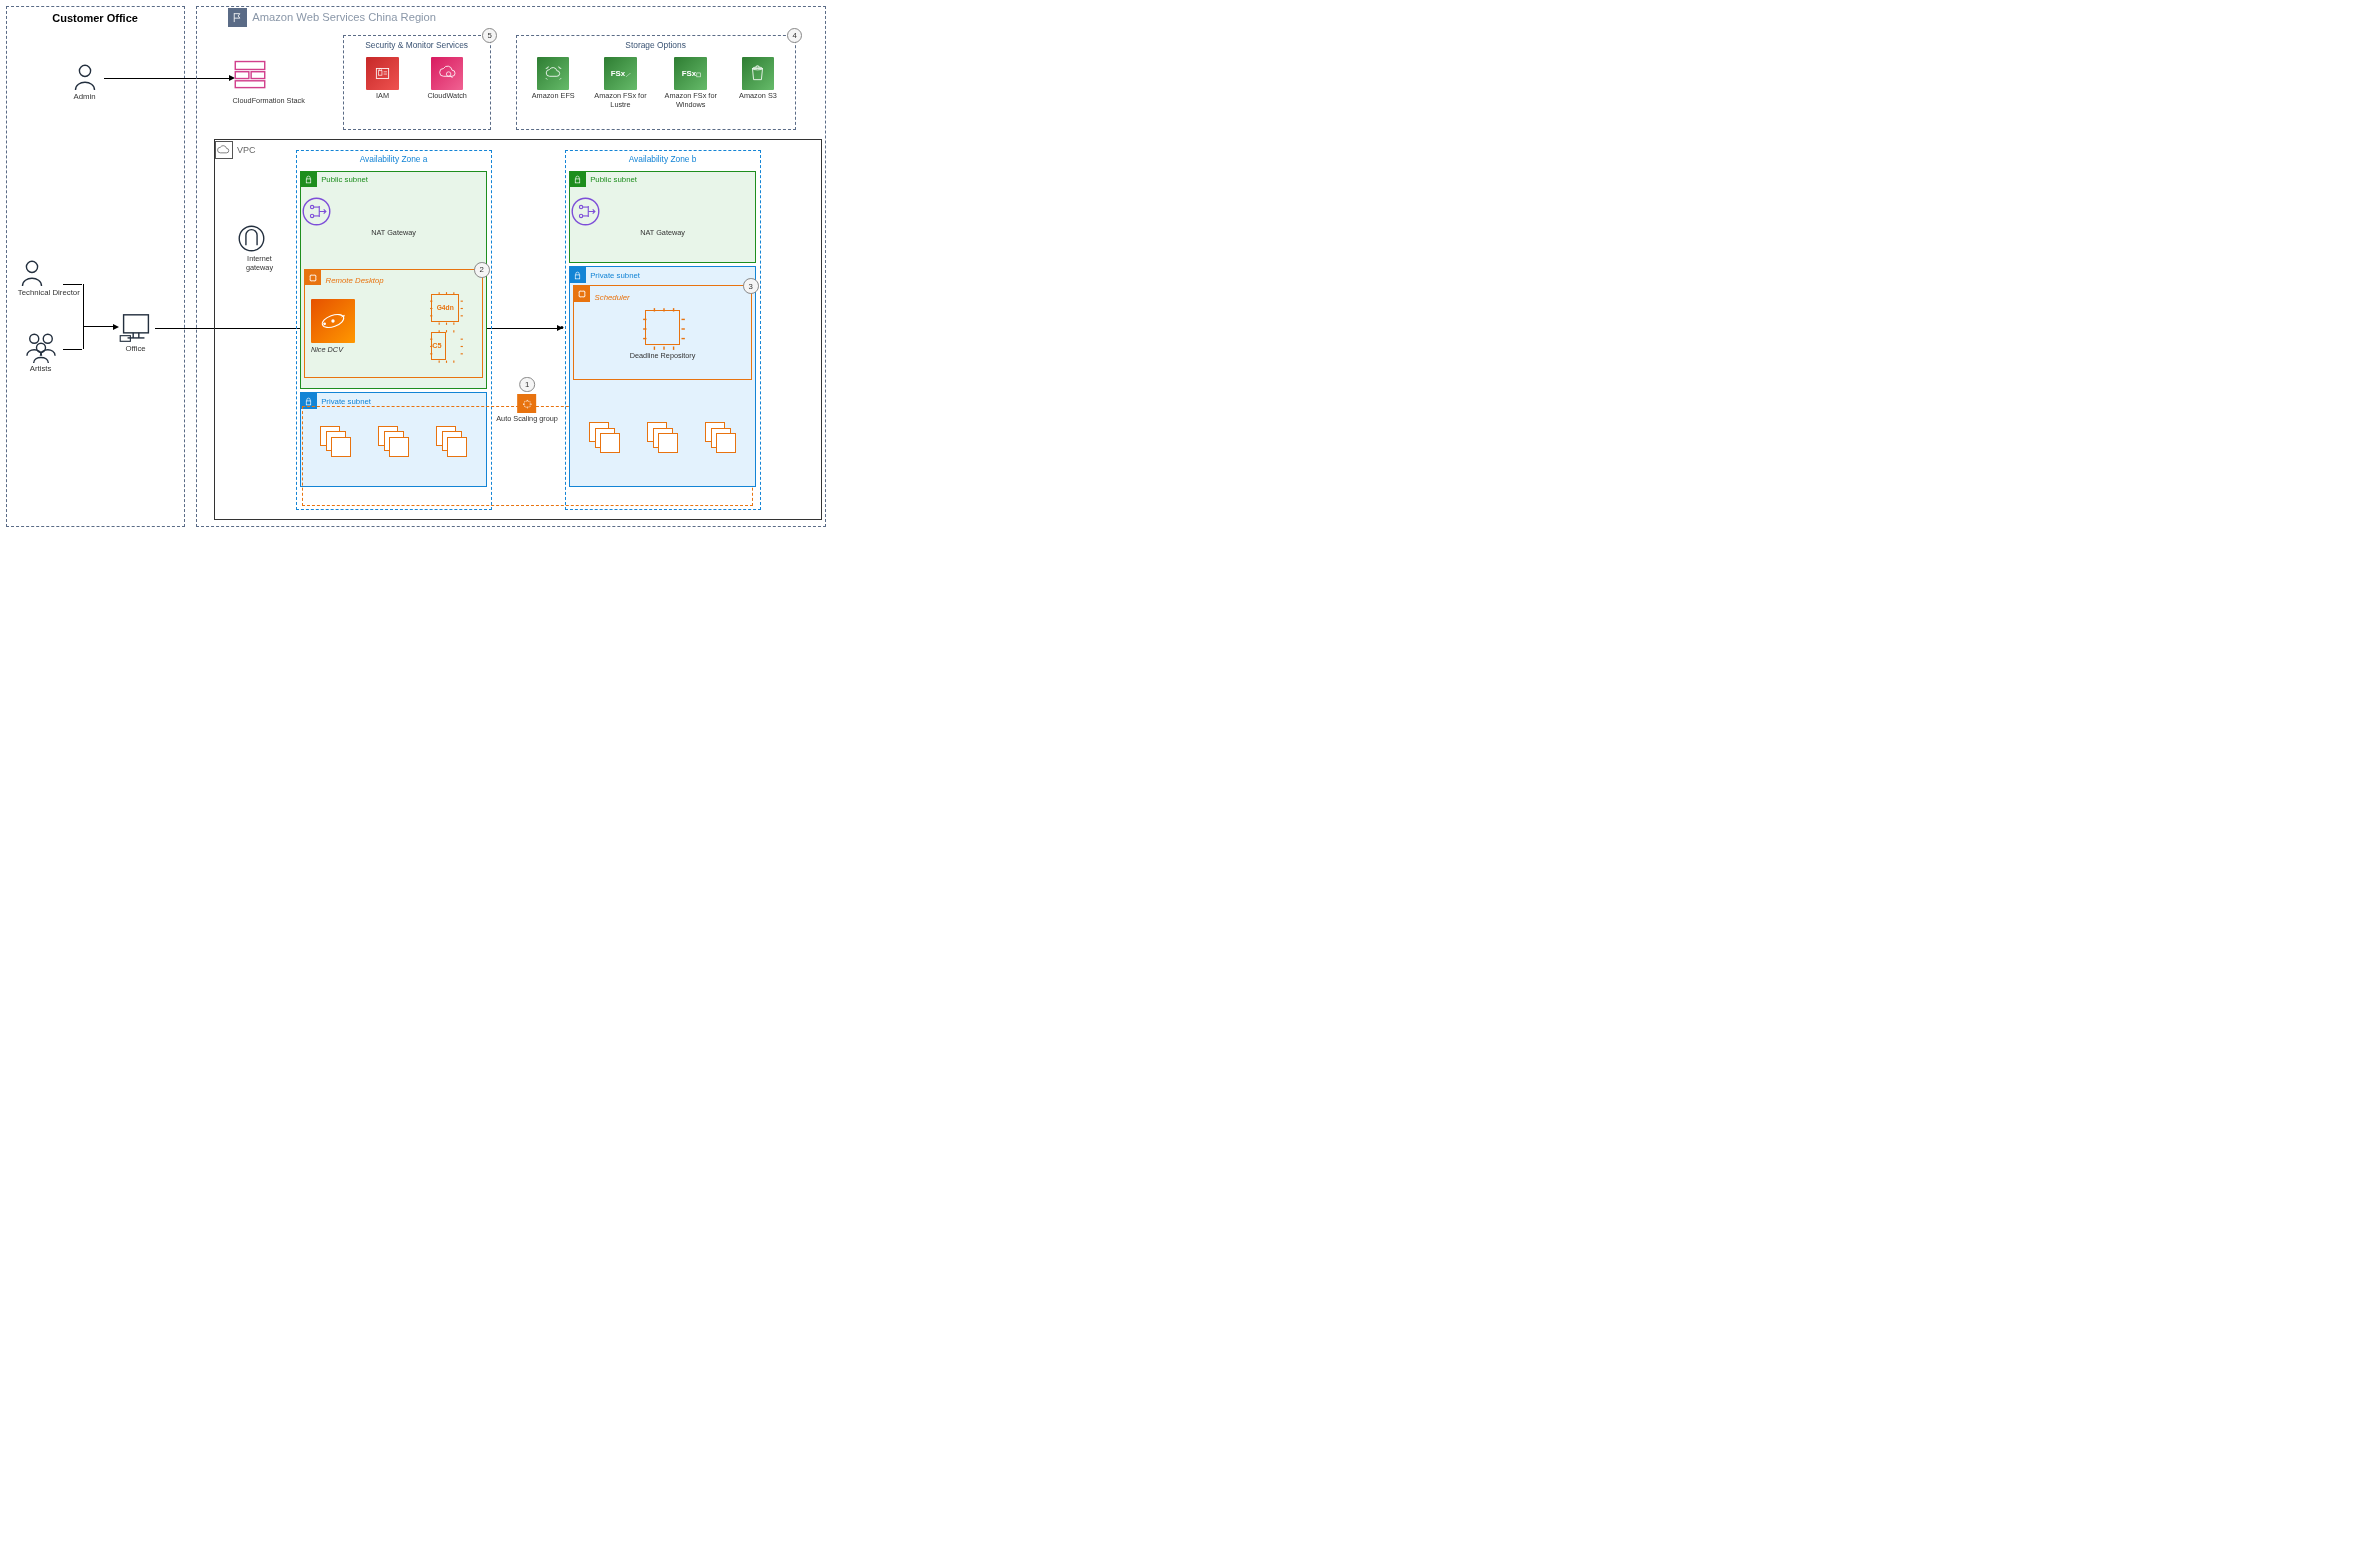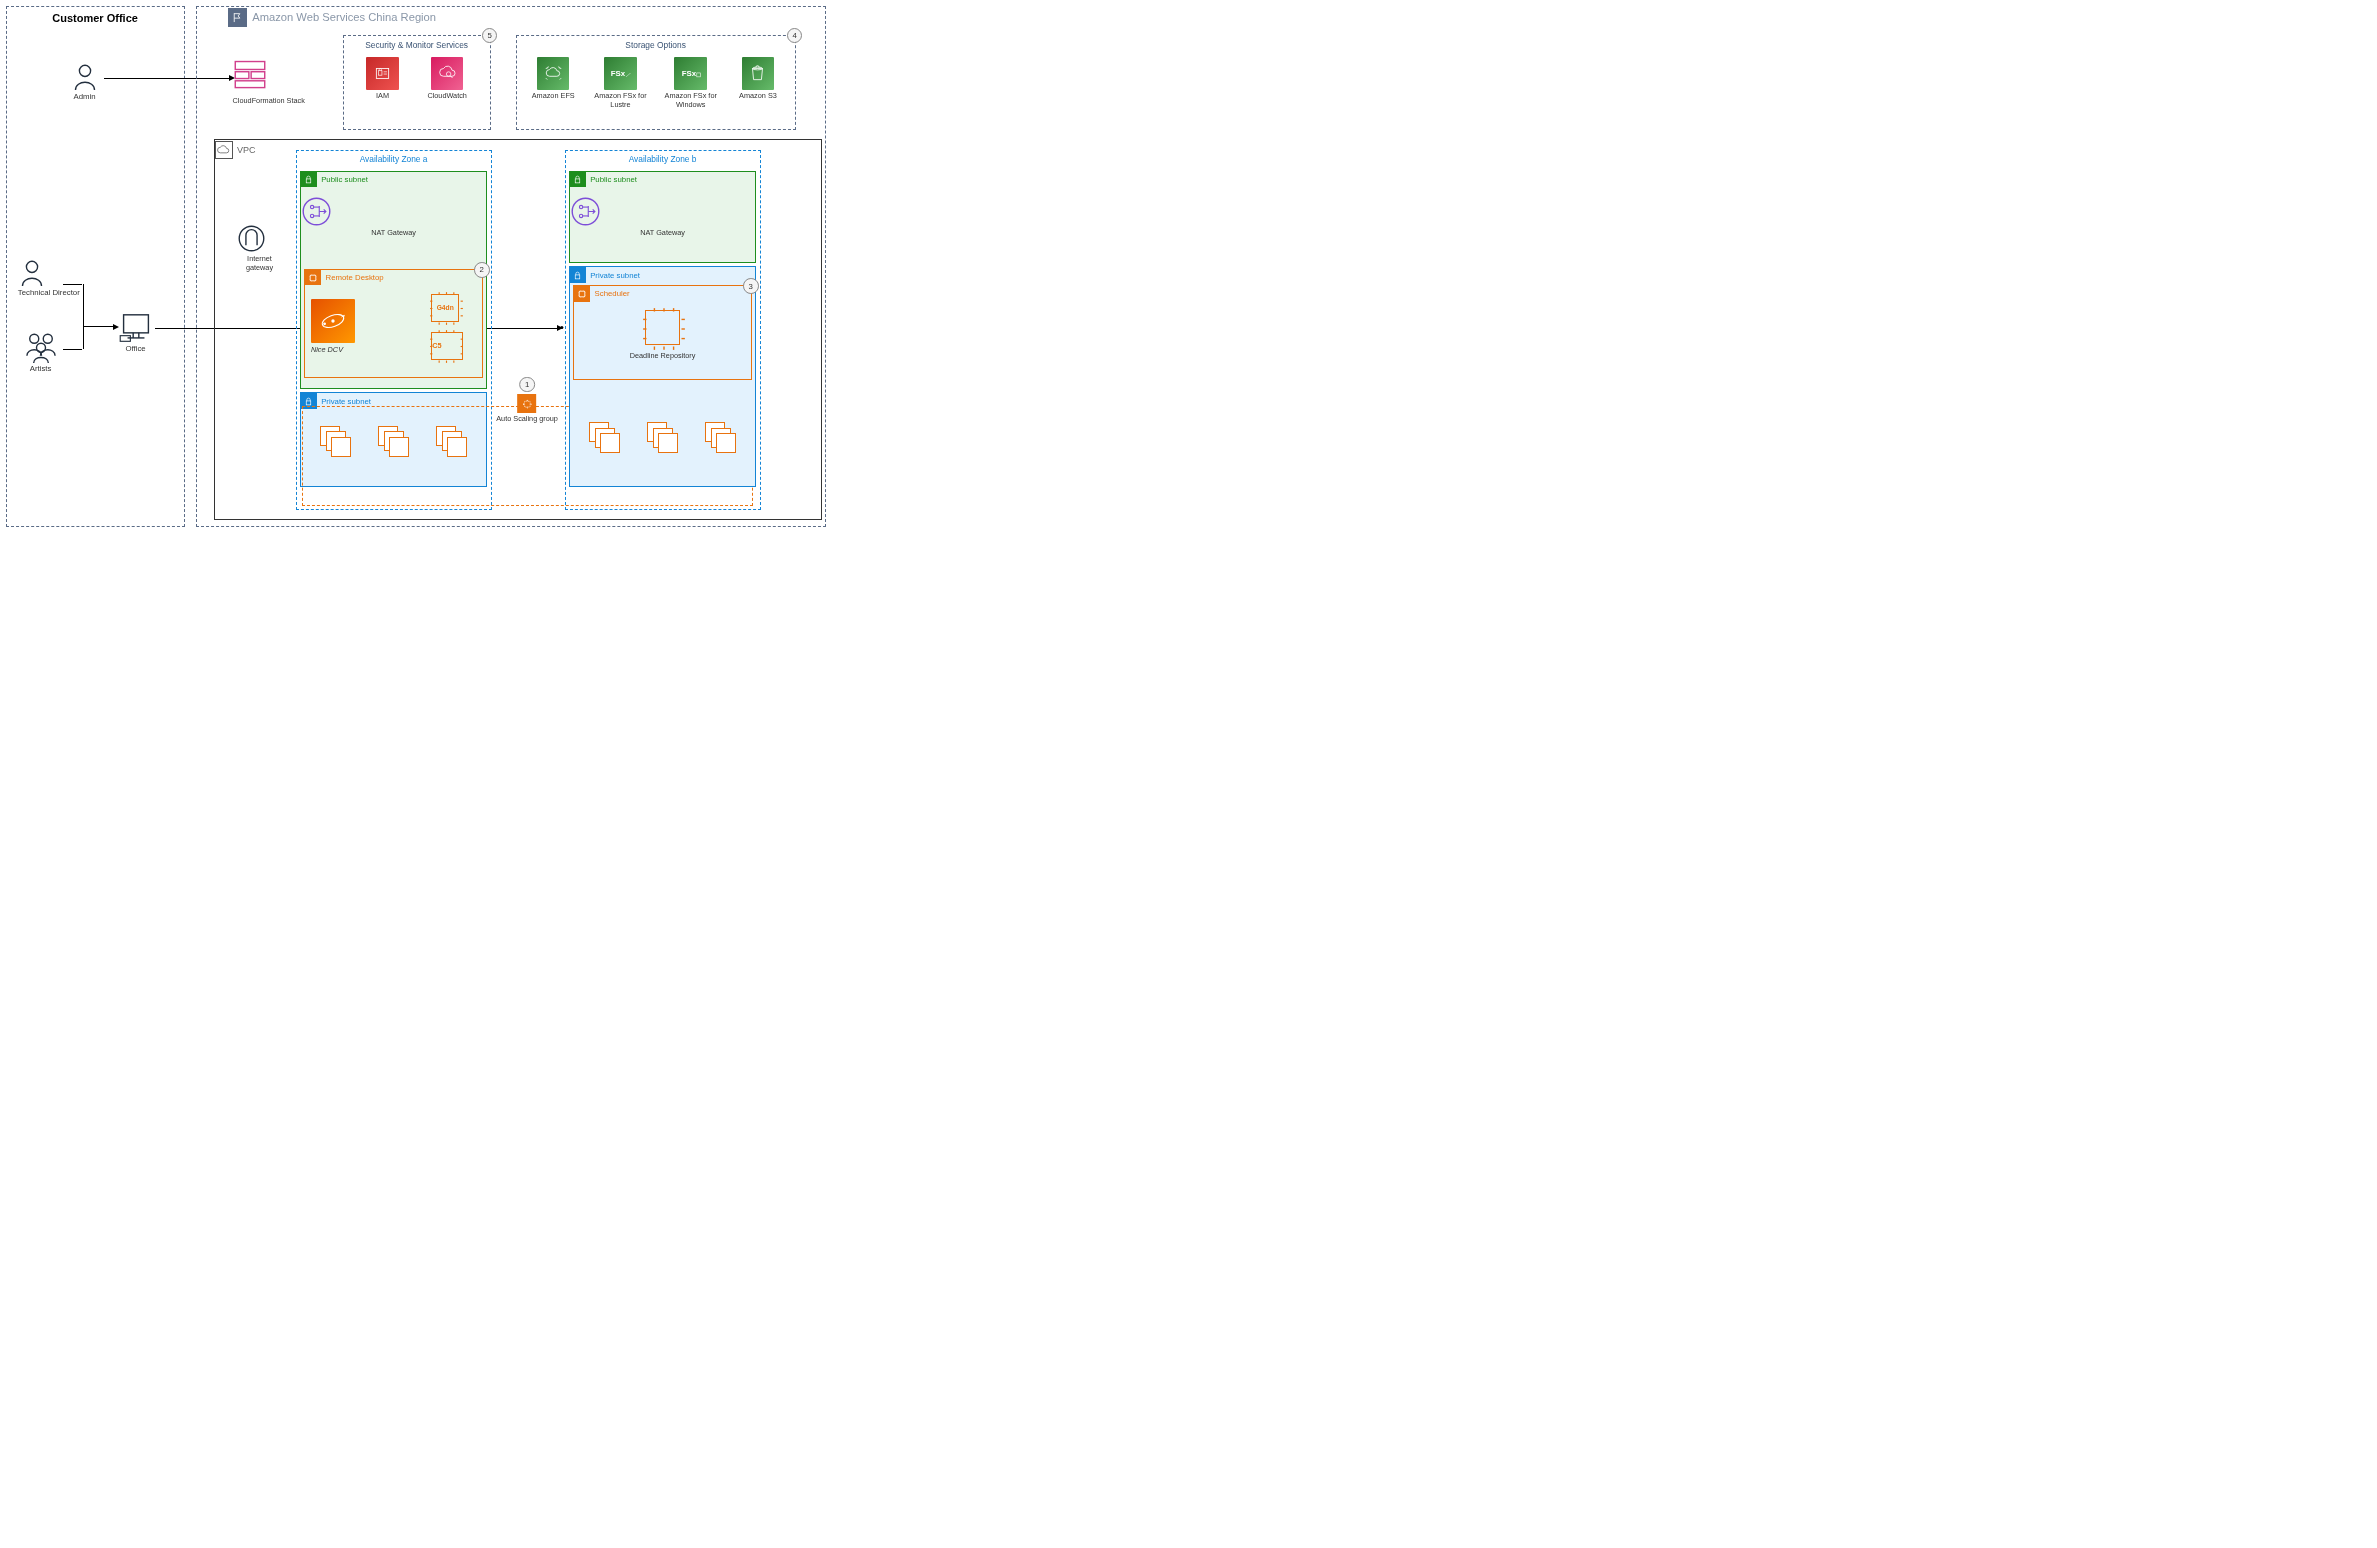--- a/index.html
+++ b/index.html
@@ -36,21 +36,21 @@
 .private-subnet { background: #e3f2fd; border: 0.6px solid #1384d5; }
 .subnet-header { display: flex; align-items: center; }
 .subnet-icon { width: 15.7px; height: 15.7px; display: flex; align-items: center; justify-content: center; }
 .subnet-icon.green { background: #1e8e1e; }
 .subnet-icon.blue { background: #1384d5; }
 .subnet-title { font-size: 7.8px; margin-left: 4.5px; }
 .subnet-title.green { color: #1e8e1e; }
 .subnet-title.blue { color: #1384d5; }
 
 .remote-desktop-box { border: 0.6px solid #e8730f; margin: 3.4px; position: relative; }
-.rd-header { display: flex; align-items: center; }
+.rd-header { display: flex; align-items: flex-end; font-style: italic; }
 .rd-icon { width: 15.7px; height: 15.7px; background: #e8730f; display: flex; align-items: center; justify-content: center; }
 .rd-title { color: #e8730f; font-size: 7.8px; margin-left: 4.5px; }
 
 .asg-box { left: 87px; top: 266px; width: 451px; height: 100px; border-color: #e8730f; position: absolute; border: 0.6px dashed #e8730f; }
 
 .service-item { display: inline-block; text-align: center; vertical-align: top; }
 .service-label { font-size: 7.3px; color: #333; margin-top: 2.2px; line-height: 1.2; }
 .aws-ico { width: 32.5px; height: 32.5px; display: inline-flex; align-items: center; justify-content: center; border-radius: 1.1px; }
 .ico-green { background: linear-gradient(135deg, #2e7d32, #66bb6a); }
 .ico-red { background: linear-gradient(135deg, #c62828, #ef5350); }
@@ -319,21 +319,21 @@
                           <line x1="2" y1="31" x2="6" y2="31"></line>
                           <line x1="2" y1="44" x2="6" y2="44"></line>
                           <line x1="56" y1="18" x2="60" y2="18"></line>
                           <line x1="56" y1="31" x2="60" y2="31"></line>
                           <line x1="56" y1="44" x2="60" y2="44"></line>
                         </g>
                       </svg>
                   </div>
                   <span style="color:#e8730f; font-size:6.7px; font-weight:bold;">G4dn</span>
                 </div>
-                <div style="border:1.1px solid #e8730f; width:32px; height:28px; display:flex; align-items:center; position:relative;">
+                <div style="border:1.1px solid #e8730f; width:15px; height:28px; display:flex; align-items:center; position:relative;">
                   <div style="position:absolute; inset:-3.4px; pointer-events:none;">
                     <svg width="35" height="35" viewBox="0 0 62 62">
                         <g stroke="#e8730f" stroke-width="2">
                           <line x1="18" y1="2" x2="18" y2="6"></line>
                           <line x1="31" y1="2" x2="31" y2="6"></line>
                           <line x1="44" y1="2" x2="44" y2="6"></line>
                           <line x1="18" y1="56" x2="18" y2="60"></line>
                           <line x1="31" y1="56" x2="31" y2="60"></line>
                           <line x1="44" y1="56" x2="44" y2="60"></line>
                           <line x1="2" y1="18" x2="6" y2="18"></line>

